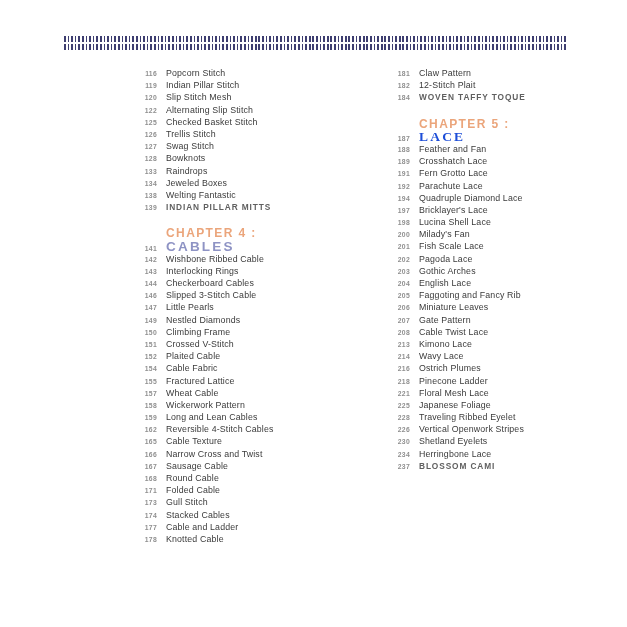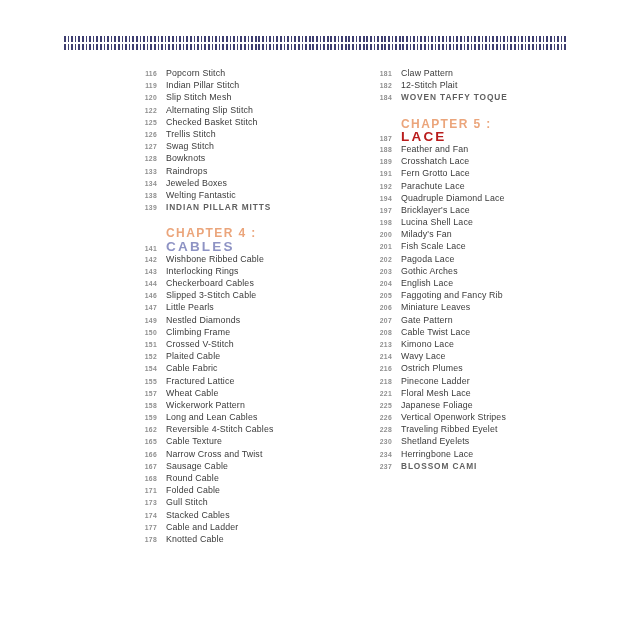--- a/index.html
+++ b/index.html
@@ -9,21 +9,21 @@
   }
   #top-border{position:absolute;left:64px;top:36px;width:503px;}
   .border-row{
     height:6px;
     background:repeating-linear-gradient(90deg,var(--border-color,#3e3e70) 0 1.7px,transparent 1.7px 3.6px);
   }
   .border-row + .border-row{margin-top:1.6px;}
 
   .toc-col{position:absolute;top:68px;width:240px;}
   #col-left{left:118px;}
-  #col-right{left:353px;}
+  #col-right{left:371px;}
 
   .row{display:flex;align-items:baseline;height:12.2px;}
   .row.spacer{height:12.2px;}
   .num{
     width:39px;flex-shrink:0;text-align:right;
     font-size:6.8px;color:#8f8f8f;letter-spacing:0.3px;font-weight:bold;
   }
   .title{
     margin-left:9px;font-size:8.8px;color:#3a3a3a;letter-spacing:0.15px;
     white-space:nowrap;
@@ -216,21 +216,21 @@
       <span class="num">184</span>
       <span class="title">WOVEN TAFFY TOQUE</span>
     </div>
     <div class="row spacer"></div>
     <div class="row chapter-label">
       <span class="num"></span>
       <span class="title">CHAPTER 5 :</span>
     </div>
     <div class="row chapter-title">
       <span class="num">187</span>
-      <span class="title" style="color: #b91c1c;">LACE</span>
+      <span class="title" style="color: #1d4ed8; font-family: Liberation Serif, serif;">LACE</span>
     </div>
     <div class="row entry">
       <span class="num">188</span>
       <span class="title">Feather and Fan</span>
     </div>
     <div class="row entry">
       <span class="num">189</span>
       <span class="title">Crosshatch Lace</span>
     </div>
     <div class="row entry">
@@ -307,26 +307,26 @@
     </div>
     <div class="row entry">
       <span class="num">221</span>
       <span class="title">Floral Mesh Lace</span>
     </div>
     <div class="row entry">
       <span class="num">225</span>
       <span class="title">Japanese Foliage</span>
     </div>
     <div class="row entry">
+      <span class="num">228</span>
+      <span class="title">Traveling Ribbed Eyelet</span>
+    </div>
+    <div class="row entry">
       <span class="num">226</span>
       <span class="title">Vertical Openwork Stripes</span>
-    </div>
-    <div class="row entry">
-      <span class="num">228</span>
-      <span class="title">Traveling Ribbed Eyelet</span>
     </div>
     <div class="row entry">
       <span class="num">230</span>
       <span class="title">Shetland Eyelets</span>
     </div>
     <div class="row entry">
       <span class="num">234</span>
       <span class="title">Herringbone Lace</span>
     </div>
     <div class="row project">

